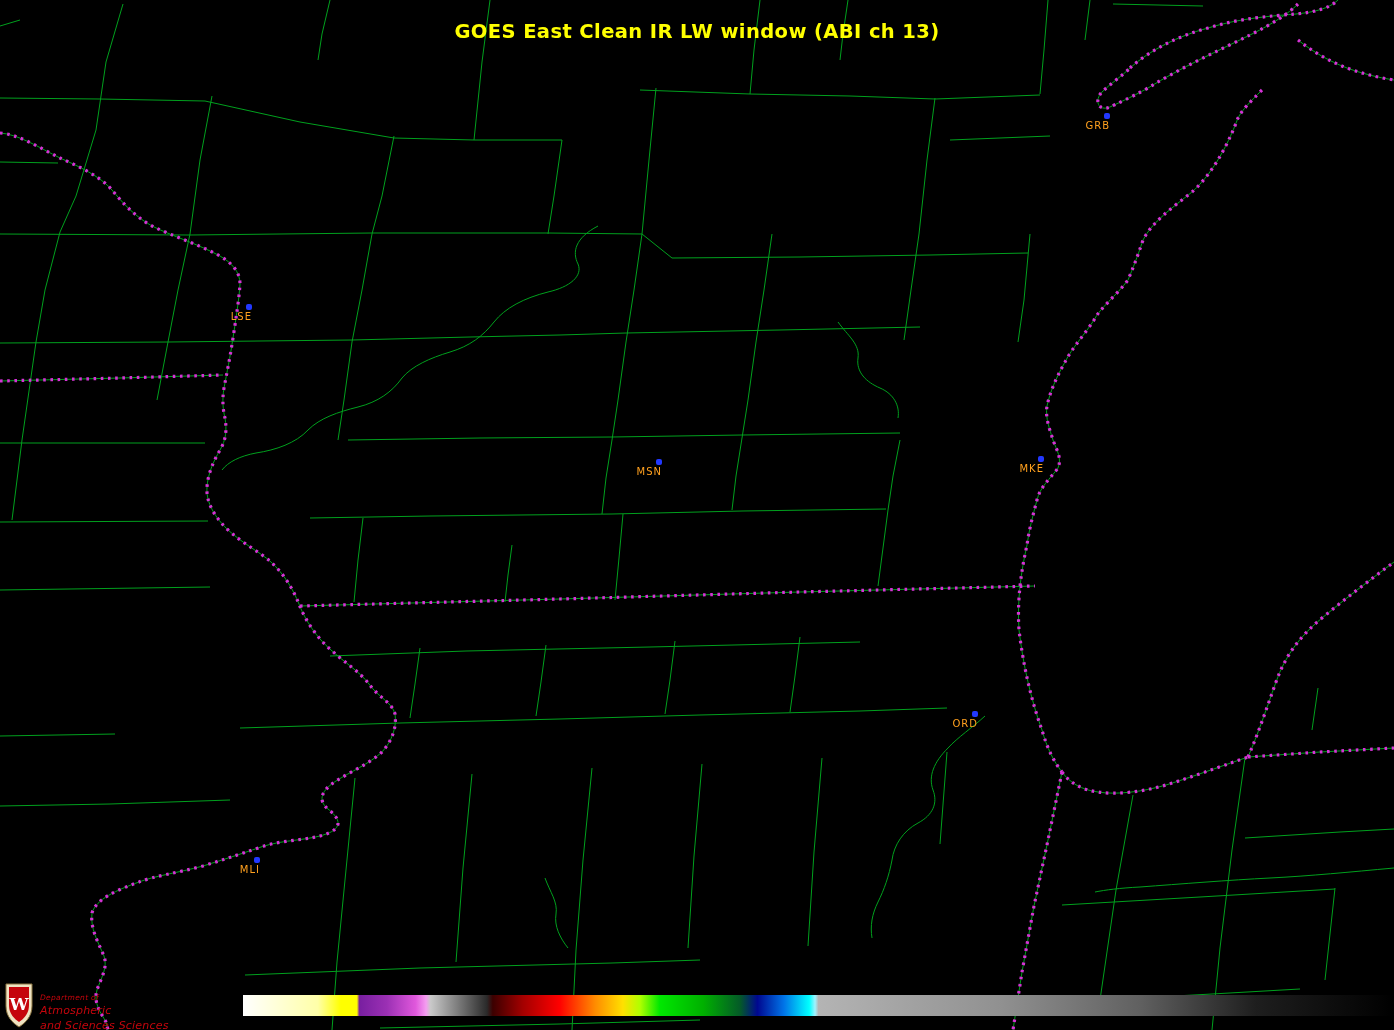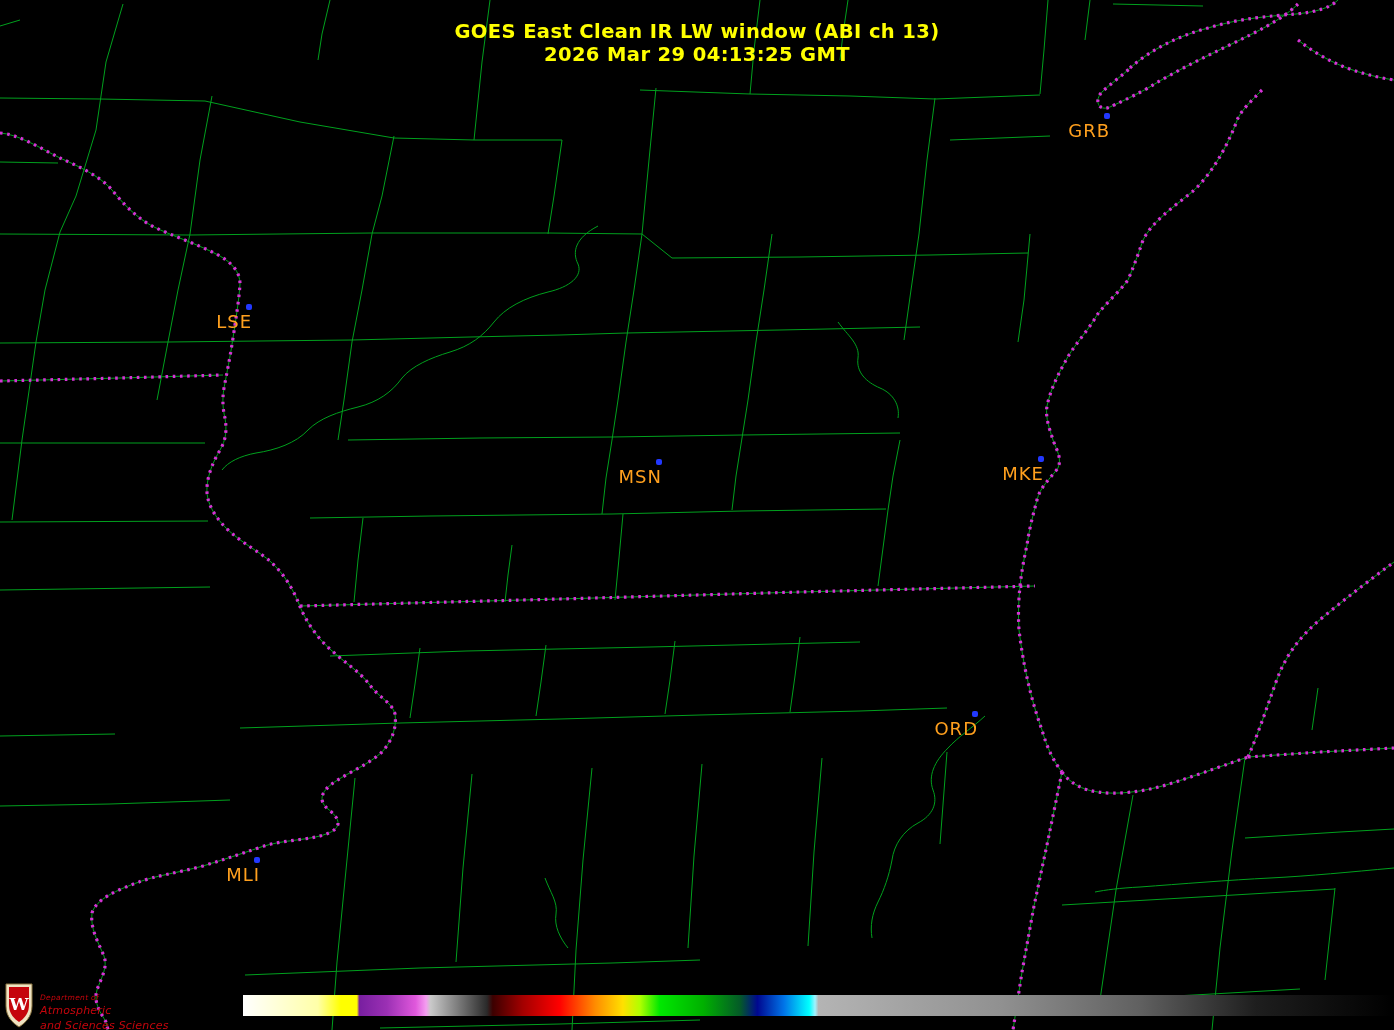--- a/index.html
+++ b/index.html
@@ -23,21 +23,21 @@
     letter-spacing:.4px;
   }
   .station{position:absolute;}
   .station .dot{
     position:absolute;width:6px;height:6px;border-radius:2px;
     background:var(--station-dot,#2238ff);
     left:-3px;top:-3px;
   }
   .station .lbl{
     position:absolute;right:-3px;top:4px;white-space:nowrap;
-    color:var(--station-label,#ffa01e);font-size:18px;letter-spacing:1px;
+    color:var(--station-label,#ffa01e);font-size:10px;letter-spacing:1px;
   }
   .colorbar{position:absolute;}
   .logo{position:absolute;left:5px;top:983px;display:flex;gap:7px;align-items:flex-start;}
   .logo-text{margin-top:10px;color:var(--logo-red,#c5050c);font-style:italic;}
   .logo-dept{font-size:7.5px;letter-spacing:.3px;margin-bottom:1px;}
   .logo-line{font-size:11px;line-height:15px;letter-spacing:.2px;}
 </style>
 </head>
 <body>
 
@@ -87,21 +87,20 @@
       <use href="#p-miin"></use>
         <use href="#p-ilin"></use>
       <use href="#p-bay1"></use>
         <use href="#p-bay2"></use>
         <use href="#p-bay3"></use>
     </g>
   </svg>
 
   <div class="title-block">
     <div>GOES East Clean IR LW window (ABI ch 13)</div>
-    <div>2026 Mar 29  04:13:25 GMT</div>
   </div>
 
   <div id="stations">
       <div class="station" style="left: 1107px; top: 116px;">
         <div class="dot"></div>
         <div class="lbl">GRB</div>
       </div>
       <div class="station" style="left: 249px; top: 307px;">
         <div class="dot"></div>
         <div class="lbl">LSE</div>

